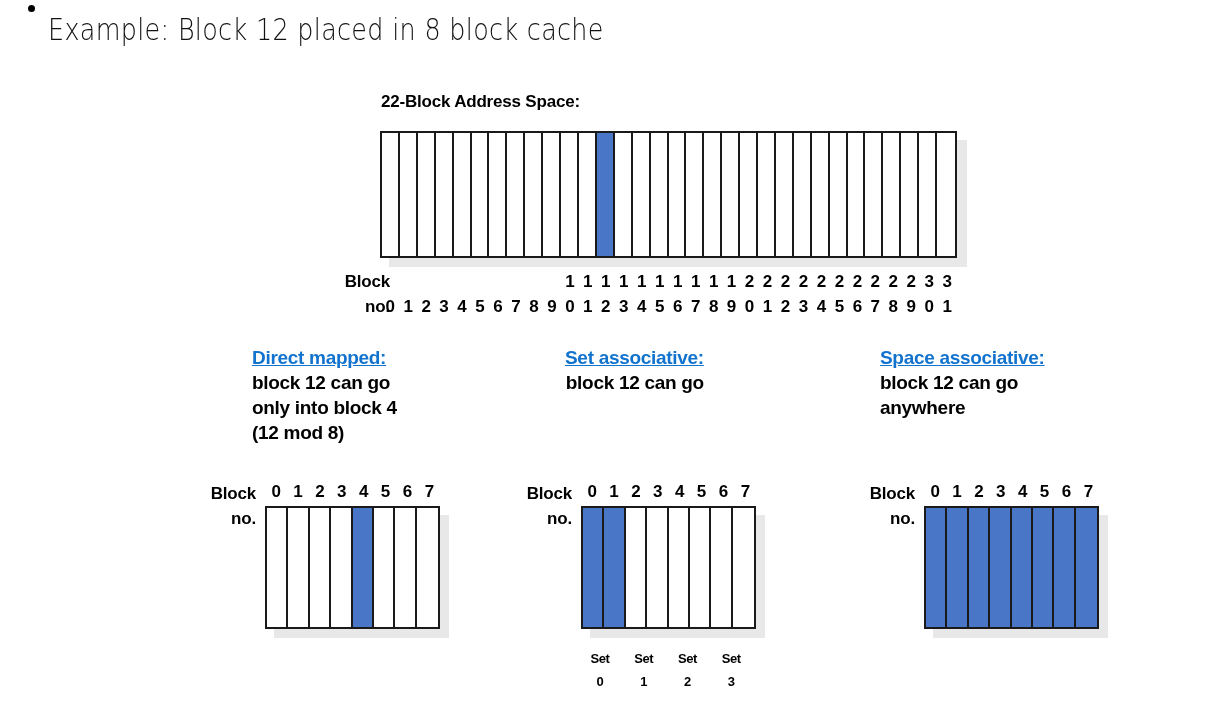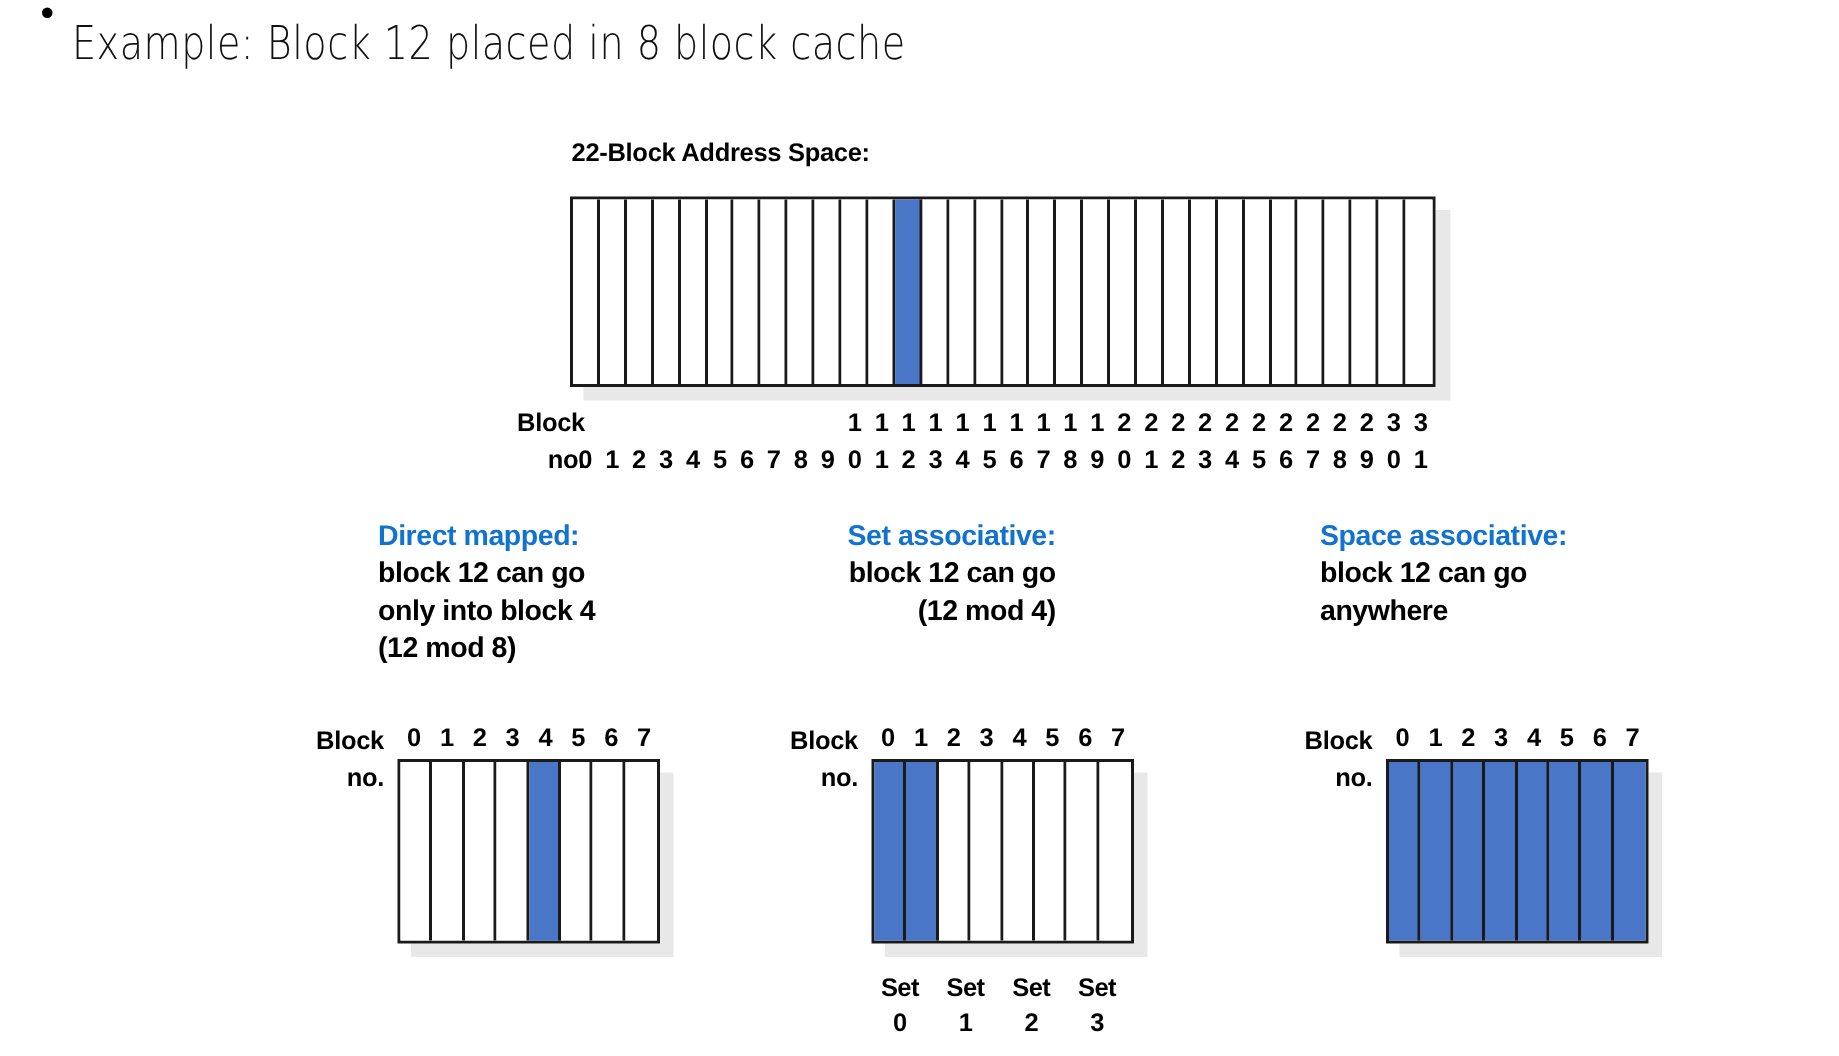--- a/index.html
+++ b/index.html
@@ -128,20 +128,21 @@
     font-size: 19px;
     line-height: 25px;
     font-family: "Liberation Sans", sans-serif;
     font-weight: bold;
     letter-spacing: -0.3px;
     white-space: nowrap;
   }
   .col-desc .head {
     color: #1273ce;
     display: block;
+    text-decoration: underline;
   }
   .col-desc .line {
     color: #000000;
     display: block;
   }
   #desc-direct { left: 252px; top: 345px; }
   #desc-set    { left: 565px; top: 345px; text-align: right; }
   #desc-full   { left: 880px; top: 345px; }
 
   
@@ -188,21 +189,21 @@
     background: #fff;
   }
   .cache-box .cell:last-child { border-right: none; }
   .cache-box .cell.on { background: #4a76c8; }
 
   .setlabels {
     position: absolute;
     display: flex;
     font-family: "Liberation Sans", sans-serif;
     font-weight: bold;
-    font-size: 17px;
+    font-size: 13px;
     line-height: 23px;
     letter-spacing: -0.4px;
   }
   .setlabels .s {
     width: 43.8px;
     text-align: center;
   }
   .setlabels .s .w { display: block; }
   .setlabels .s .n { display: block; }
 
@@ -352,21 +353,20 @@
 
 <div class="col-desc" id="desc-direct">
     <span class="head">Direct mapped:</span>
     <span class="line">block 12 can go</span>
     <span class="line">only into block 4</span>
     <span class="line">(12 mod 8)</span>
   </div>
 <div class="col-desc" id="desc-set">
     <span class="head">Set associative:</span>
     <span class="line">block 12 can go</span>
-    <span class="line">(12 mod 4)</span>
   </div>
 <div class="col-desc" id="desc-full">
     <span class="head">Space associative:</span>
     <span class="line">block 12 can go</span>
     <span class="line">anywhere</span>
   </div>
 
 <div class="cache-group" id="grp-direct">
   <div class="cache-blocklabel">
     <div>Block</div>

